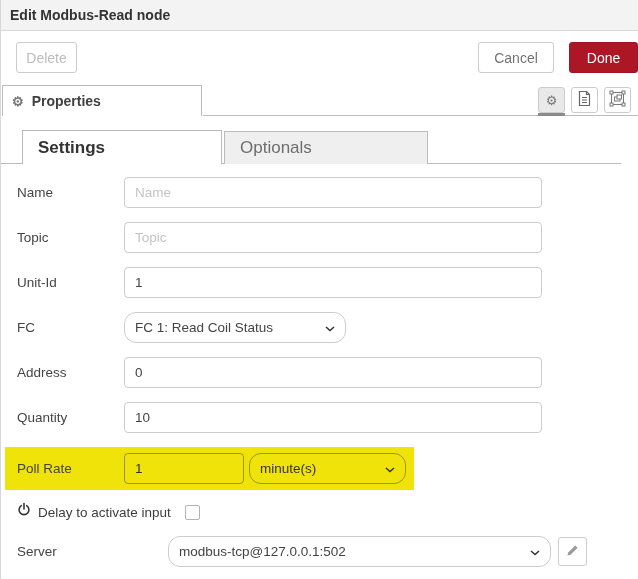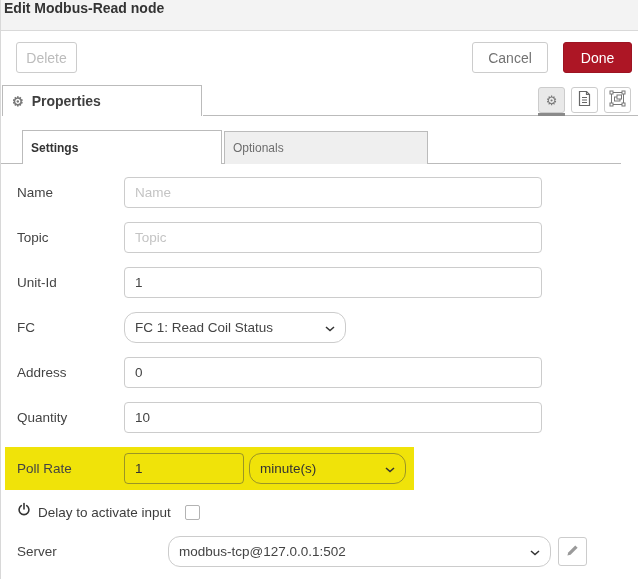--- a/index.html
+++ b/index.html
@@ -3,25 +3,25 @@
 <meta charset="utf-8">
 <style>
   html,body { margin:0; padding:0; background:#fff; }
   * { font-family:"Liberation Sans", sans-serif; }
 
   .dialog { position:relative; width:638px; height:579px; background:#fff;
             border-left:1px solid #d8d8d8; box-sizing:border-box; overflow:hidden; }
 
   
   .titlebar { height:30px; background:#f3f3f3; border-bottom:1px solid #d9d9d9;
-              display:flex; padding-left:3px;
+              display:flex; align-items:center; padding-left:9px;
               font-weight:bold; font-size:14px; color:#333; }
 
   
-  .actionbar { display:flex; align-items:center; padding:11px 6px 0 15px; height:31px; }
+  .actionbar { display:flex; align-items:center; padding:11px 0 0 15px; height:31px; }
   .btn { box-sizing:border-box; height:31px; border-radius:3px; font-size:14px; cursor:pointer; }
   .btn-delete { width:61px; border:1px solid #ccc; background:#fff; color:#bcbcbc; }
   .btn-cancel { width:76px; border:1px solid #ccc; background:#fff; color:#737373;
                 margin-left:auto; margin-right:15px; }
   .btn-done   { width:69px; border:1px solid #9d1422; background:#ad1625; color:#fff; }
 
   
   .tabrow1 { position:relative; height:33px; margin-top:10px; }
   .tabrow1-line { position:absolute; left:202px; right:0; bottom:0; border-bottom:1px solid #bbb; }
   .properties-tab { position:absolute; left:1px; bottom:0; width:200px; height:31px;
@@ -34,21 +34,21 @@
               background:#fff; display:flex; align-items:center; justify-content:center;
               box-sizing:border-box; cursor:pointer; }
   .icon-btn.active { background:#e9e9e9; }
   .icon-btn.active::after { content:""; position:absolute; left:-1px; right:-1px; bottom:-4px;
                             height:3px; background:#8a8a8a; }
 
   
   .tabrow2 { position:relative; height:34px; margin-top:14px; }
   .tabrow2-line { position:absolute; left:0; width:620px; bottom:0; border-bottom:1px solid #bbb; }
   .tab { position:absolute; bottom:0; box-sizing:border-box; display:flex; align-items:center;
-         padding-left:8px; font-size:12px; cursor:pointer; }
+         padding-left:15px; font-size:17px; cursor:pointer; }
   .tab-settings  { left:21px;  width:200px; height:34px; background:#fff; z-index:2;
                    border:1px solid #bbb; border-bottom:none; font-weight:bold; color:#333; }
   .tab-optionals { left:223px; width:204px; height:33px; background:#efefef;
                    border:1px solid #bbb; border-bottom:none; color:#6e6e6e; }
 
   
   .form { padding:13px 16px 0 16px; font-size:13.5px; color:#444; }
   .row { display:flex; align-items:center; margin-bottom:14px; height:31px; }
   .flabel { width:107px; flex:none; color:#444; }
   .tinput { box-sizing:border-box; height:31px; border:1px solid #ccc; border-radius:4px;

